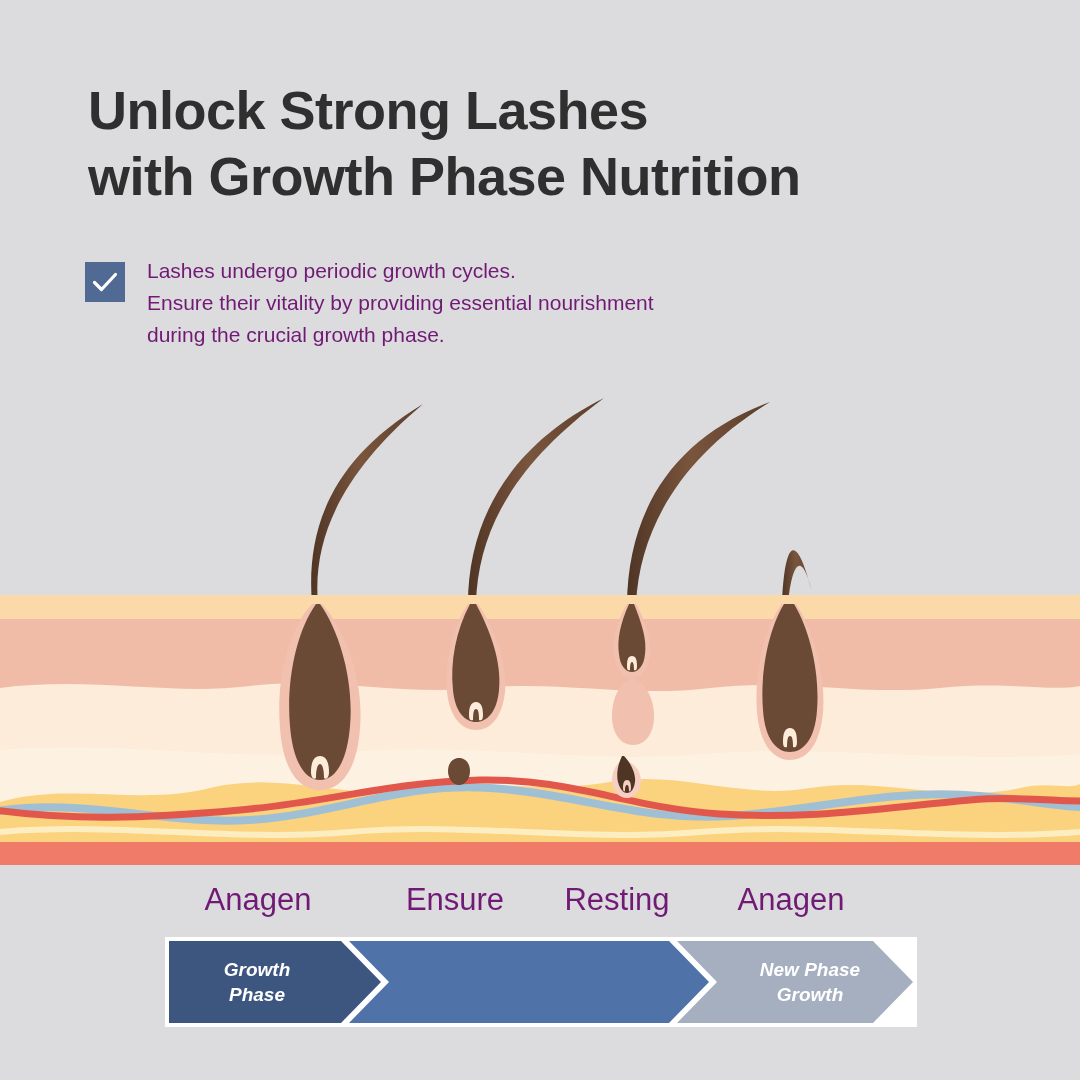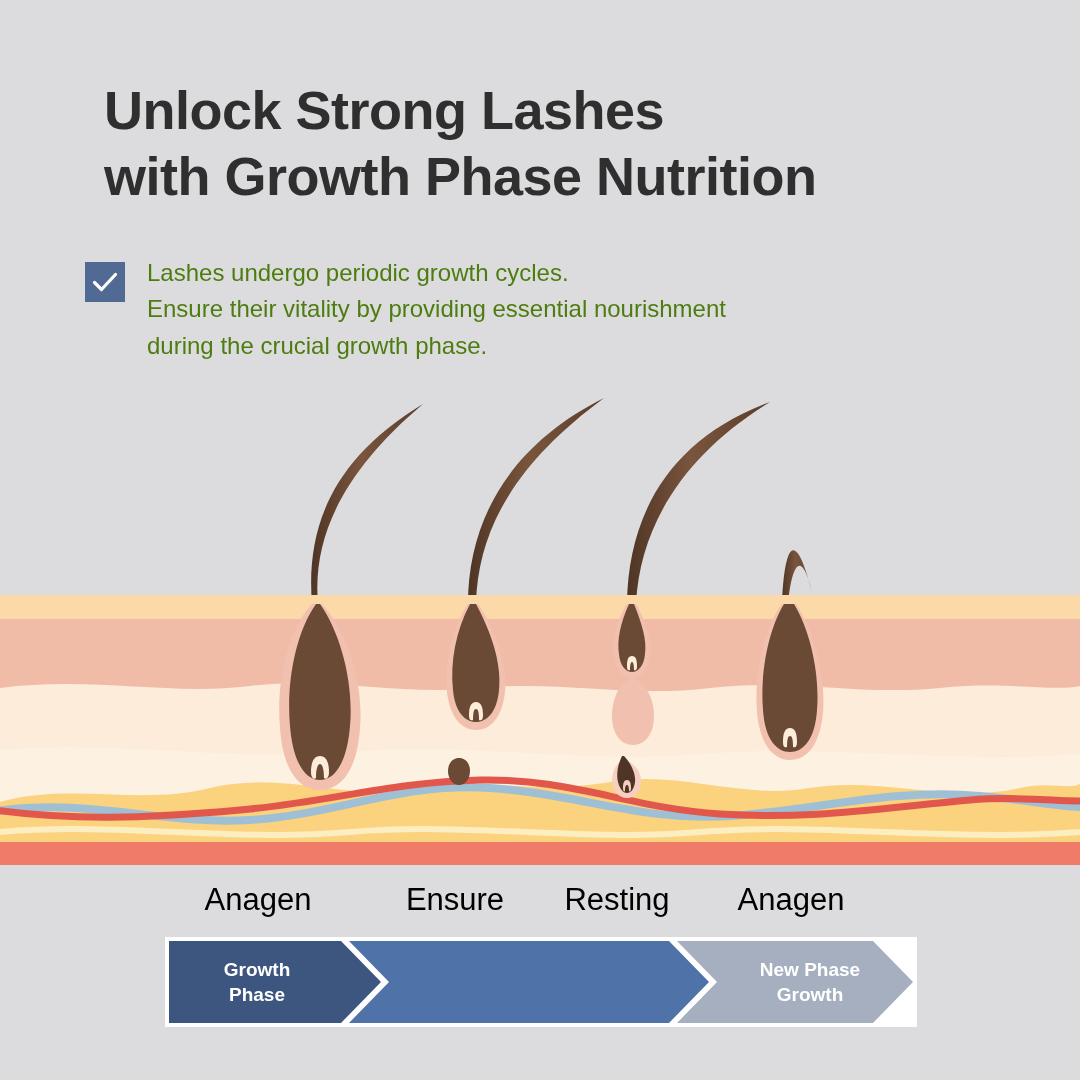--- a/index.html
+++ b/index.html
@@ -21,42 +21,41 @@
     position: absolute;
     left: 88px;
     top: 78px;
     width: 900px;
     font-size: 54px;
     font-weight: 700;
     line-height: 1.22;
     color: #2f2f2f;
     letter-spacing: -0.5px;
     white-space: pre-line;
-    margin-left: 16px;
   }
 
   
   .check-box {
     position: absolute;
     left: 85px;
     top: 262px;
     width: 40px;
     height: 40px;
     background: #516a93;
   }
   .check-box svg { display: block; }
 
   .body-copy {
     position: absolute;
     left: 147px;
     top: 255px;
     width: 790px;
-    font-size: 24px;
+    font-size: 21px;
     line-height: 1.52;
-    color: #4d7c0f;
+    color: #701a75;
     white-space: pre-line;
   }
 
   
   .illustration {
     position: absolute;
     left: 0;
     top: 390px;
     width: 1080px;
     height: 475px;
@@ -68,21 +67,21 @@
     position: absolute;
     left: 0;
     top: 882px;
     width: 1080px;
     height: 42px;
   }
   .phase-label {
     position: absolute;
     top: 0;
     font-size: 31px;
-    color: #000000;
+    color: #701a75;
     text-align: center;
     white-space: nowrap;
     transform: translateX(-50%);
   }
 
   
   .banner {
     position: absolute;
     left: 165px;
     top: 937px;
@@ -92,20 +91,21 @@
   .banner svg { display: block; }
   .chev-text {
     position: absolute;
     text-align: center;
     font-size: 19px;
     font-weight: 700;
     line-height: 1.32;
     color: #ffffff;
     white-space: pre-line;
     transform: translate(-50%, -50%);
+    font-style: italic;
   }
 </style>
 </head>
 <body>
 
 <div id="page">
 
   <div class="headline">Unlock Strong Lashes
 with Growth Phase Nutrition</div>
 

